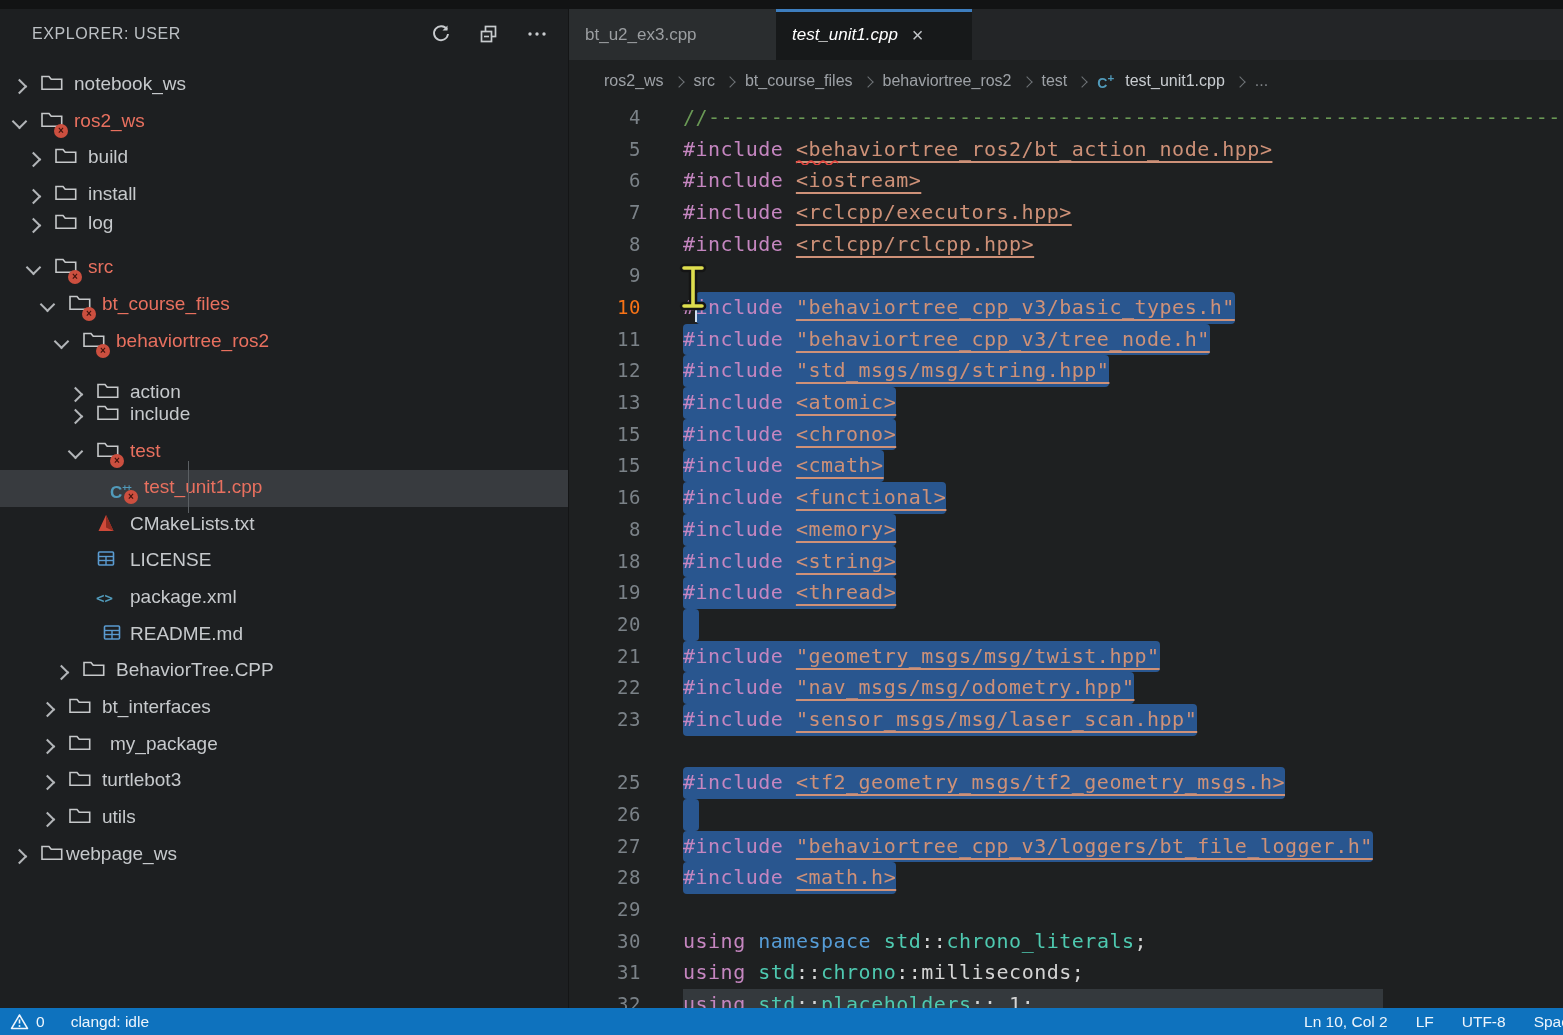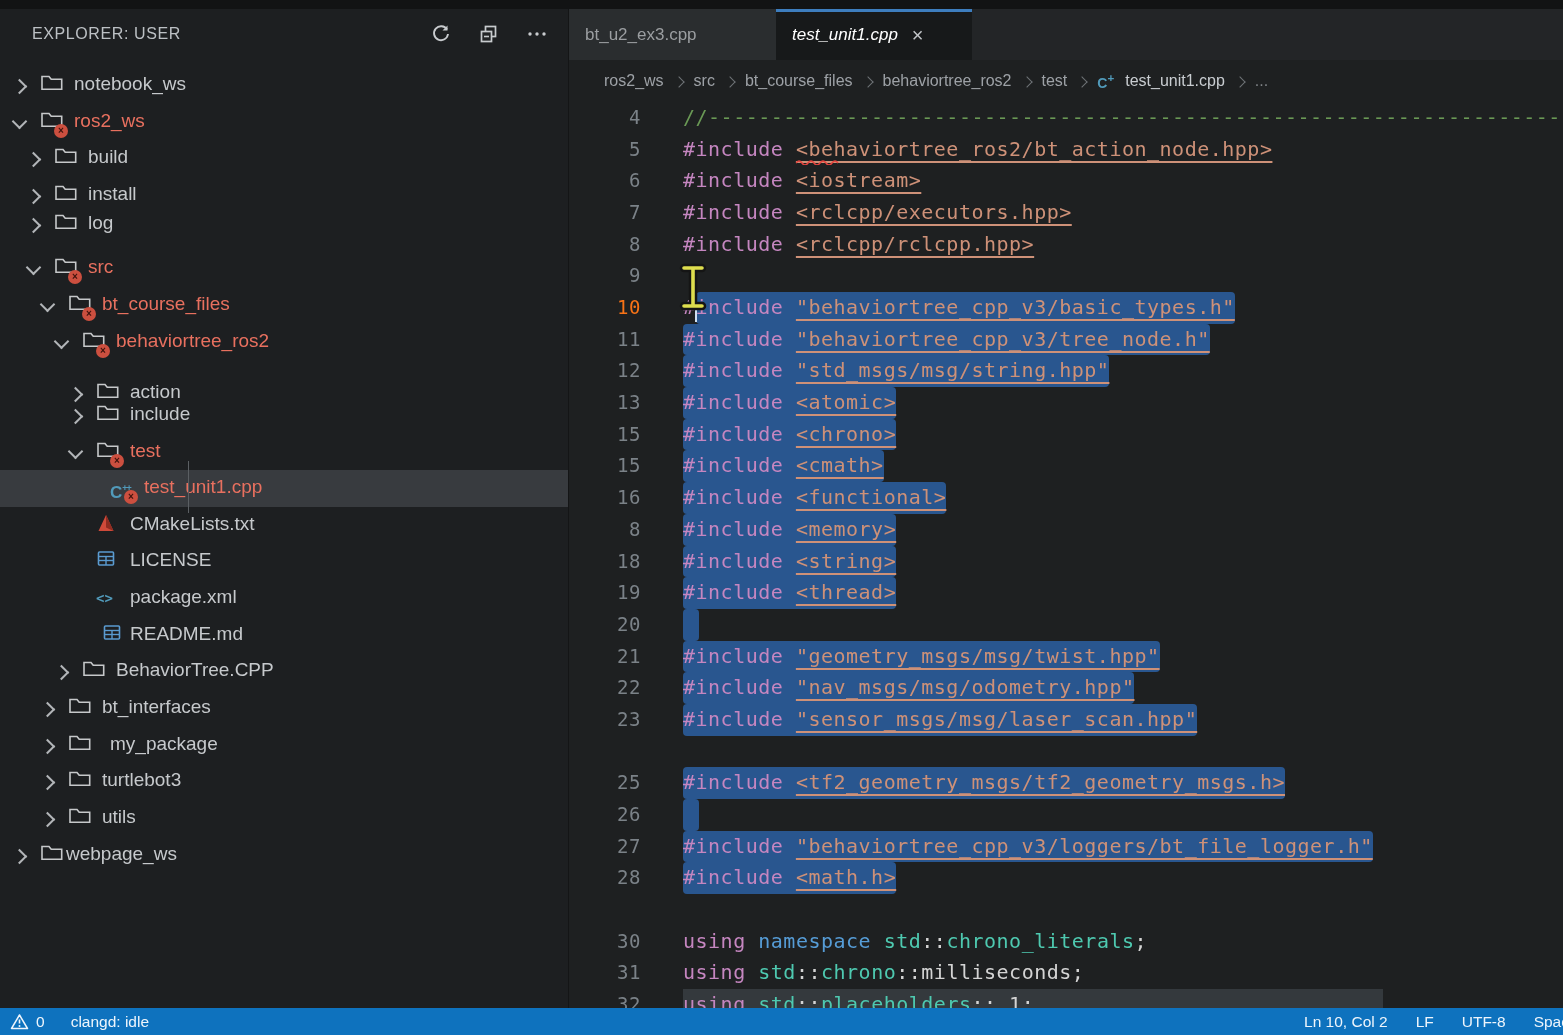--- a/index.html
+++ b/index.html
@@ -370,20 +370,24 @@
         <div class="lc lc-wrap"><span class="sel block"></span></div>
       </div>
       <div class="crow" style="top: 737.64px;">
         <span class="ln">27</span>
         <div class="lc lc-wrap"><span class="sel"><span class="kw">#include </span><span class="str u">"behaviortree_cpp_v3/loggers/bt_file_logger.h"</span></span></div>
       </div>
       <div class="crow" style="top: 769.32px;">
         <span class="ln">28</span>
         <div class="lc lc-wrap"><span class="sel"><span class="kw">#include </span><span class="str u">&lt;math.h&gt;</span></span></div>
       </div>
+      <div class="crow" style="top: 801px;">
+        <span class="ln">29</span>
+        <div class="lc lc-wrap"></div>
+      </div>
       <div class="crow" style="top: 832.68px;">
         <span class="ln">30</span>
         <div class="lc lc-wrap"><span class="kw">using</span><span class="pl"> </span><span class="kw2">namespace</span><span class="pl"> </span><span class="type">std</span><span class="pl">::</span><span class="type">chrono_literals</span><span class="pl">;</span></div>
       </div>
       <div class="crow" style="top: 864.36px;">
         <span class="ln">31</span>
         <div class="lc lc-wrap"><span class="kw">using</span><span class="pl"> </span><span class="type">std</span><span class="pl">::</span><span class="type">chrono</span><span class="pl">::</span><span class="pl">milliseconds</span><span class="pl">;</span></div>
       </div>
       <div class="crow" style="top: 896.04px;">
         <div class="hbar" style="width: 700px;"></div>

